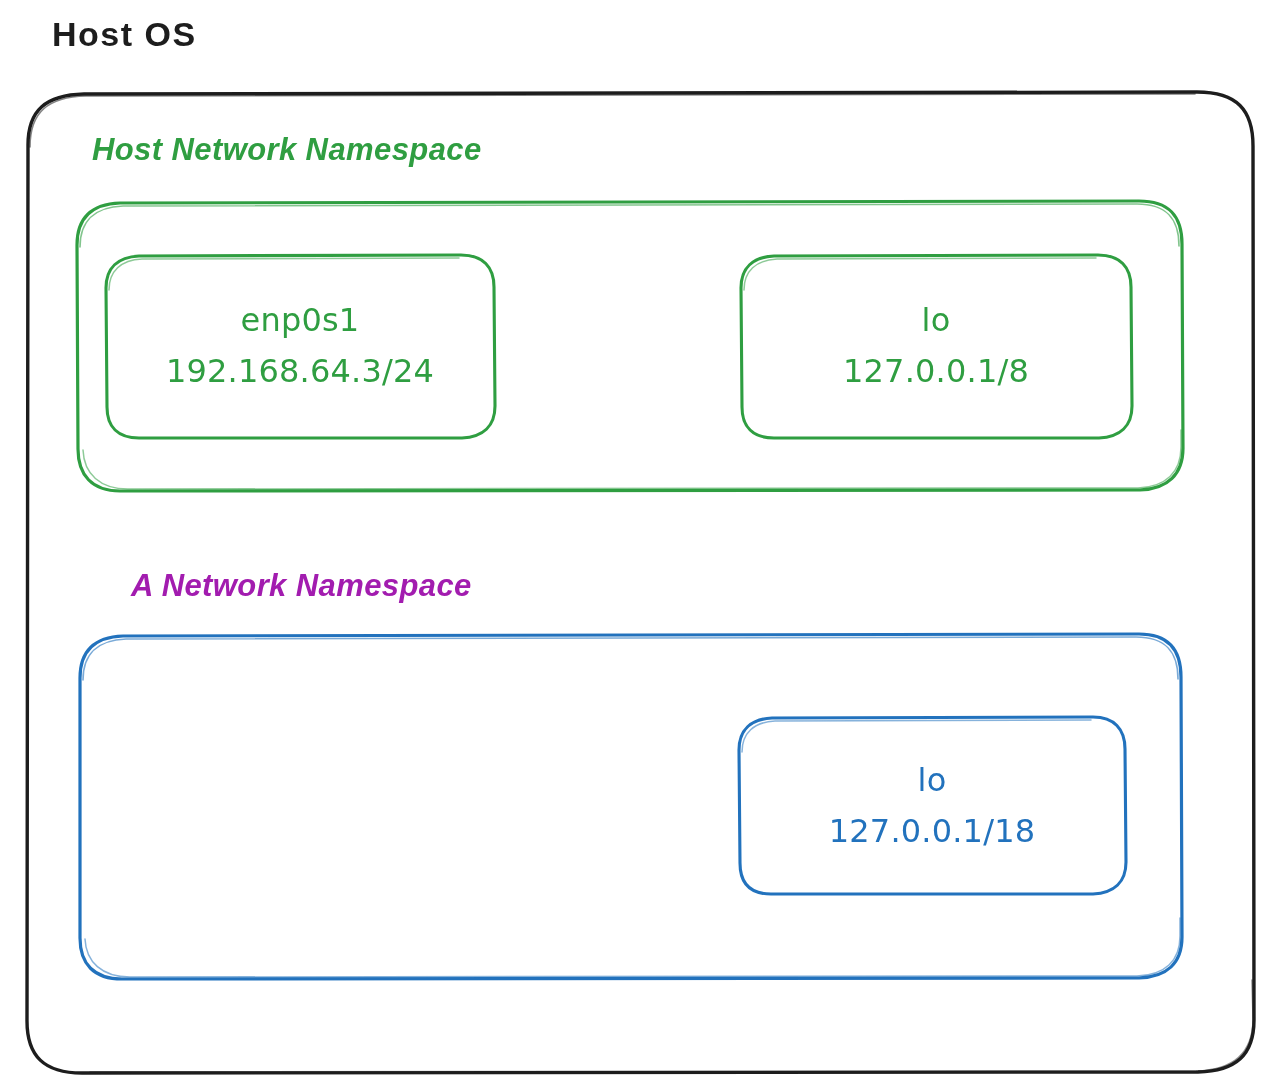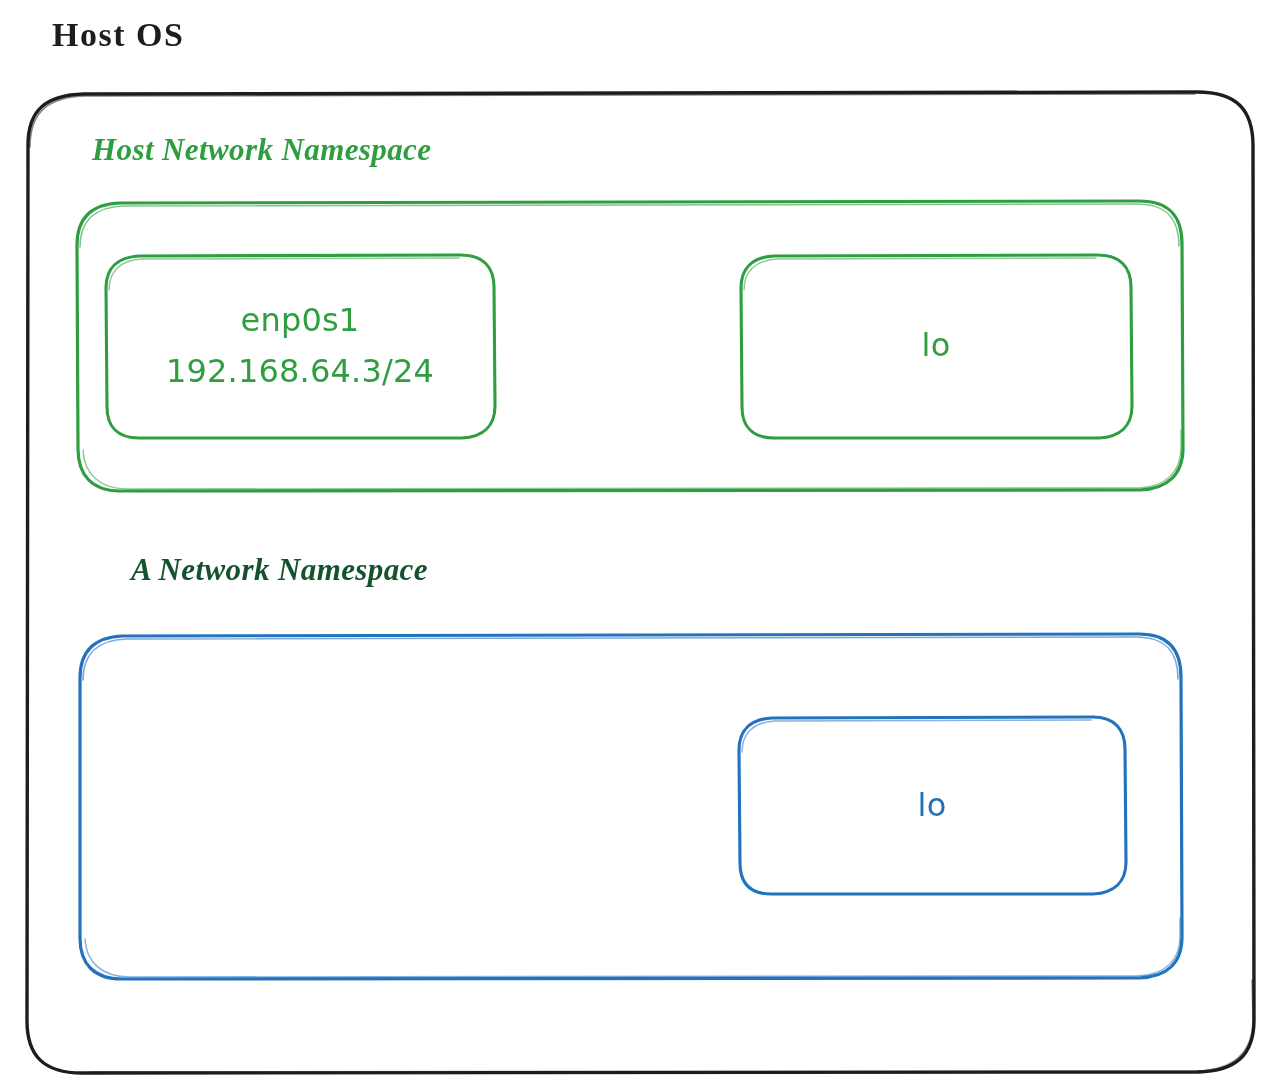--- a/index.html
+++ b/index.html
@@ -19,21 +19,21 @@
     position: absolute;
     inset: 0;
     width: 1275px;
     height: 1092px;
   }
 
   .lbl {
     position: absolute;
     white-space: pre;
     line-height: 1.05;
-    font-family: Liberation Serif, serif;
+    font-family: Liberation Sans, sans-serif;
     text-align: center;
   }
 
   
   #host-os-title {
     left: 52px;
     top: 17px;
     font-size: 34px;
     font-weight: 700;
     letter-spacing: 1.5px;
@@ -47,22 +47,22 @@
     font-style: italic;
     letter-spacing: 0.4px;
   }
   #host-ns-title {
     left: 92px;
     top: 134px;
     color: #2f9e41;
   }
   #a-ns-title {
     left: 131px;
-    top: 554px;
-    color: #14532d;
+    top: 570px;
+    color: #a21caf;
   }
 
   
   .iface-text {
     position: absolute;
     text-align: center;
     line-height: 1.22;
     font-size: 32px;
     font-weight: 500;
     letter-spacing: 0.2px;
@@ -197,17 +197,19 @@
 
 <div class="lbl ns-title" id="a-ns-title">A Network Namespace</div>
 
 <div class="iface-text green-txt" id="enp0s1-text">
   <span class="iface-name">enp0s1</span>
   <span class="iface-addr">192.168.64.3/24</span>
 </div>
 
 <div class="iface-text green-txt" id="host-lo-text">
   <span class="iface-name">lo</span>
+  <span class="iface-addr">127.0.0.1/8</span>
 </div>
 
 <div class="iface-text blue-txt" id="ns-lo-text">
   <span class="iface-name">lo</span>
+  <span class="iface-addr">127.0.0.1/18</span>
 </div>
 
 </body></html>

